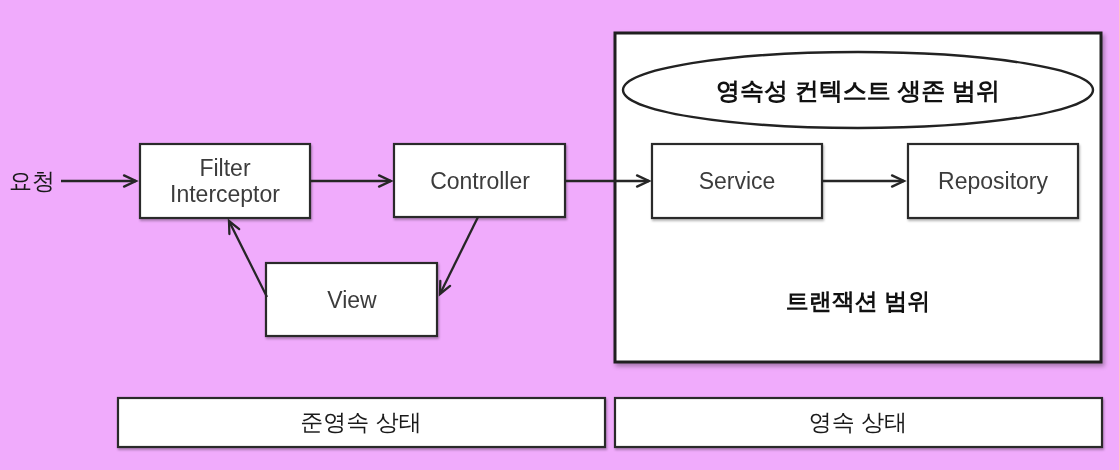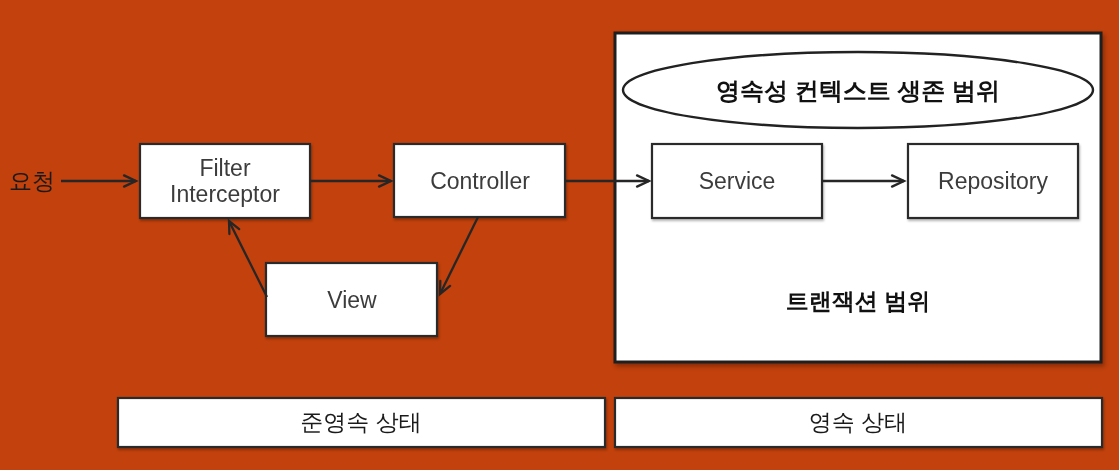--- a/index.html
+++ b/index.html
@@ -4,21 +4,21 @@
 <style>
   html, body {
     margin: 0;
     padding: 0;
     background: #ffffff;
   }
   .stage {
     position: relative;
     width: 1119px;
     height: 470px;
-    background: #c2410c;
+    background: #f0abfc;
     overflow: hidden;
   }
   svg {
     display: block;
     font-family: "Liberation Sans", sans-serif;
   }
   .box {
     fill: #ffffff;
     stroke: #2a2a2a;
     stroke-width: 2.2;

